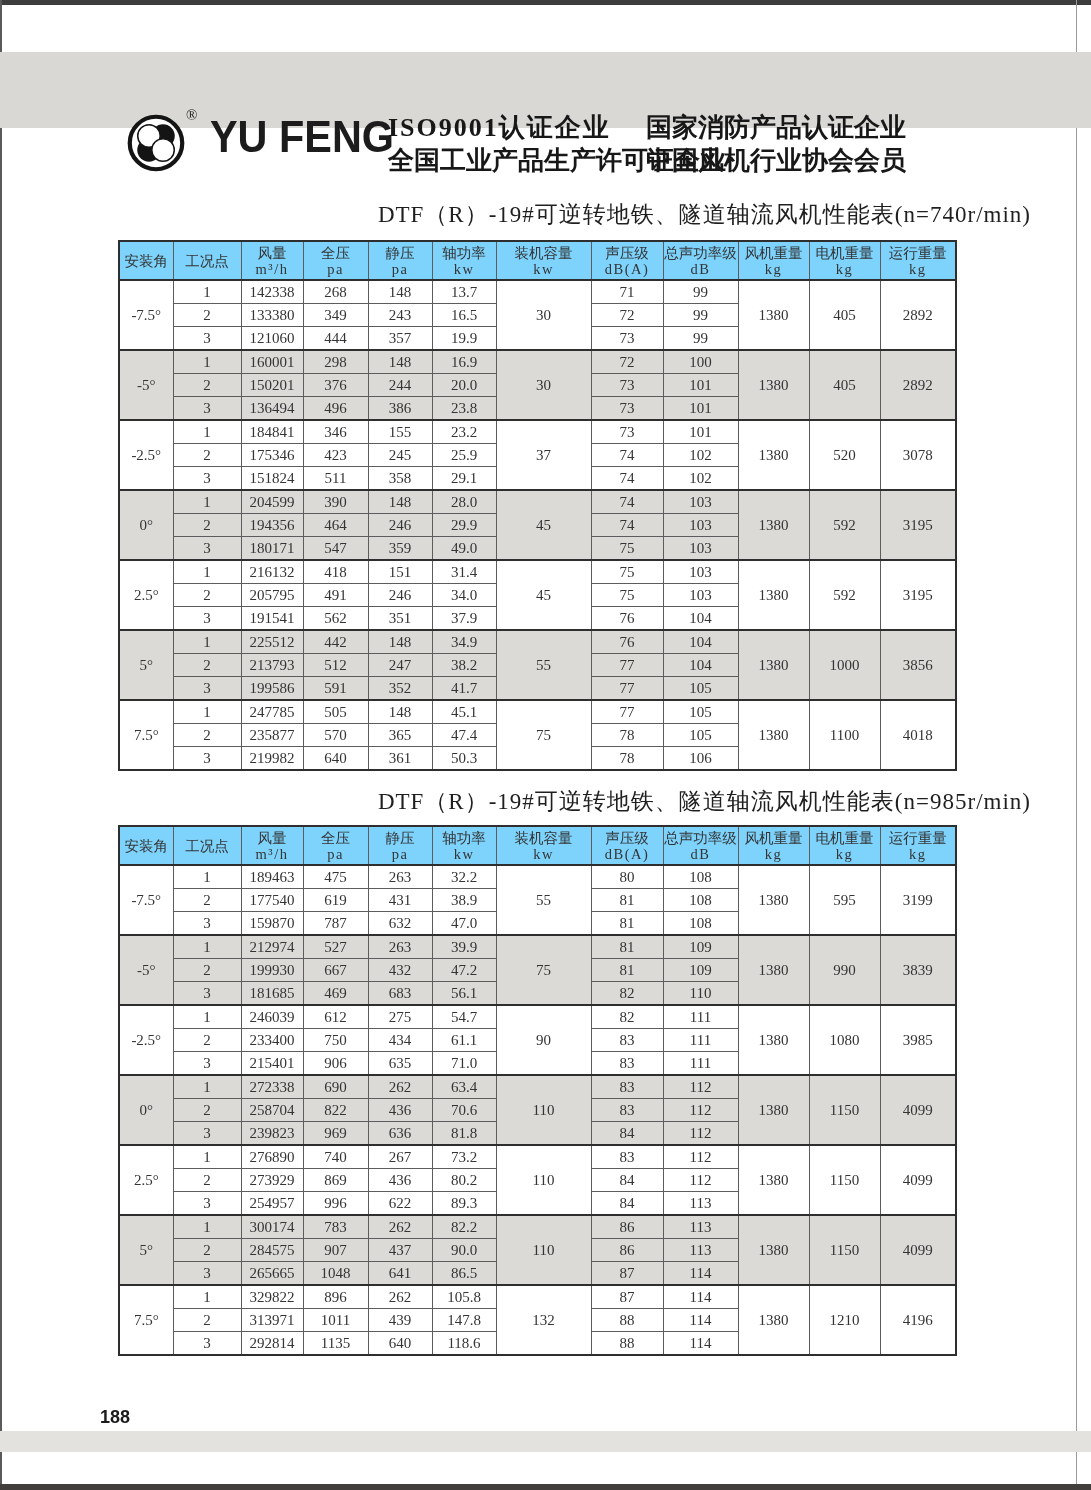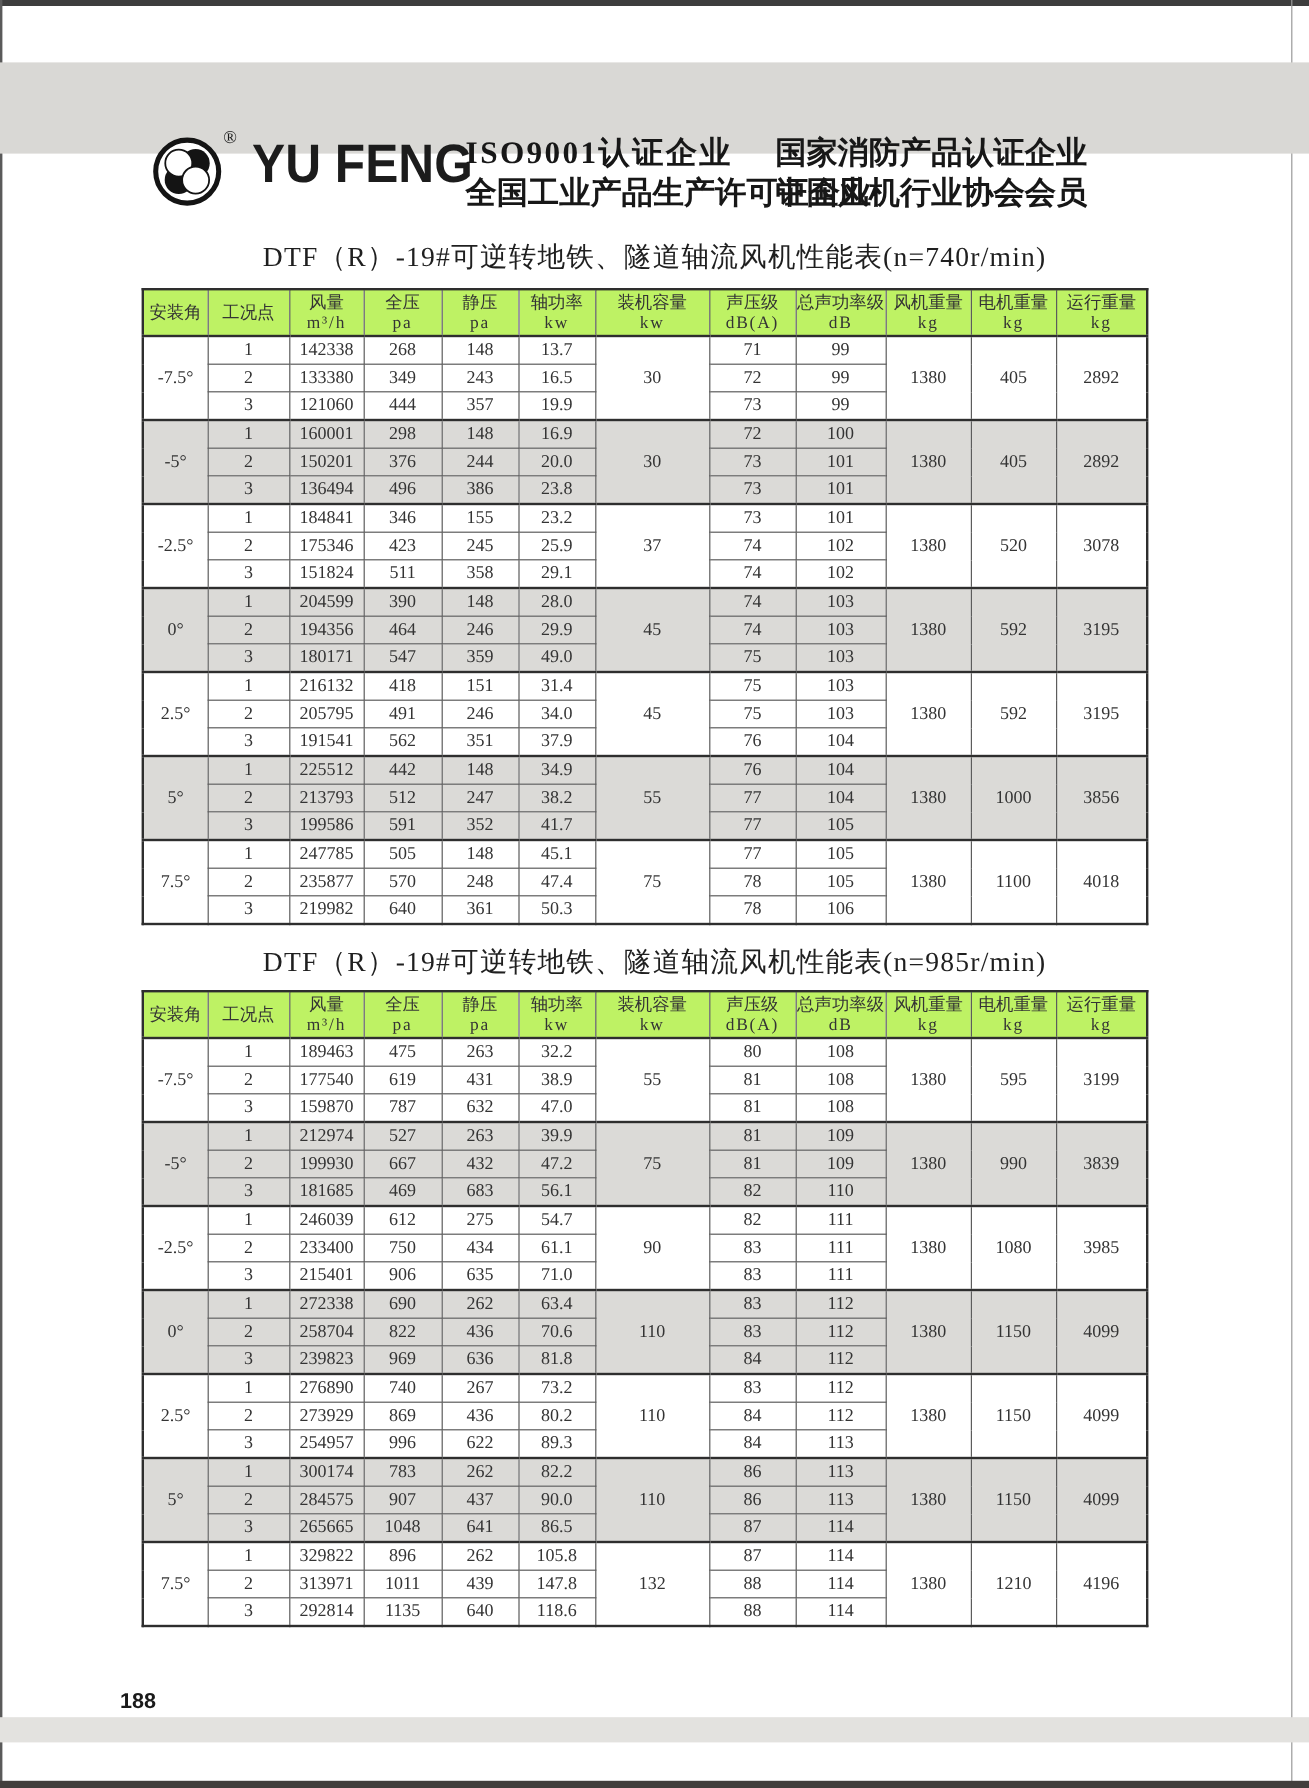--- a/index.html
+++ b/index.html
@@ -21,34 +21,34 @@
     transform:scaleX(0.92); transform-origin:left center;
   }
   .certs {
     position:absolute; left:388px; top:59px; display:grid;
     grid-template-columns:242px auto; column-gap:16px; row-gap:0;
     font-weight:bold; font-size:26px; color:#171717; line-height:33px; white-space:nowrap;
   }
   .cert-iso { letter-spacing:2px; }
 
   .tbl-title {
-    position:absolute; left:60px; width:971px; text-align:center;
+    position:absolute; left:60px; width:971px; text-align:right;
     font-size:23px; color:#1f1f1f; letter-spacing:1px; white-space:nowrap;
   }
   .tbl-wrap { position:absolute; left:118px; width:838px; }
   table.perf {
     border-collapse:collapse; table-layout:fixed; width:838px;
     font-size:15px; color:#343434; border:2px solid #2e2e2e;
   }
   table.perf td, table.perf th {
     border:1px solid #5c5c5c; text-align:center; vertical-align:middle;
     padding:0; font-weight:normal; overflow:hidden;
   }
   table.perf thead th {
-    background:#bef264; height:37px; font-size:14.5px; line-height:16px;
+    background:#7dd3fc; height:37px; font-size:14.5px; line-height:16px;
     border-bottom:2px solid #2e2e2e;
   }
   table.perf thead th .unit { letter-spacing:1.5px; }
   table.perf tbody td { height:22px; background:#ffffff; }
   table.perf tr.shaded td { background:#dbdad7; }
   table.perf tr.group-start td { border-top:2px solid #2e2e2e; }
 
   .pagenum {
     position:absolute; left:100px; top:1407px; font-family:"Liberation Sans", sans-serif;
     font-weight:bold; font-size:18px; color:#1a1a1a;
@@ -352,21 +352,21 @@
             <td>77</td>
             <td>105</td>
             <td rowspan="3">1380</td>
             <td rowspan="3">1100</td>
             <td rowspan="3">4018</td>
           </tr>
           <tr>
             <td>2</td>
             <td>235877</td>
             <td>570</td>
-            <td>248</td>
+            <td>365</td>
             <td>47.4</td>
             <td>78</td>
             <td>105</td>
           </tr>
           <tr>
             <td>3</td>
             <td>219982</td>
             <td>640</td>
             <td>361</td>
             <td>50.3</td>

